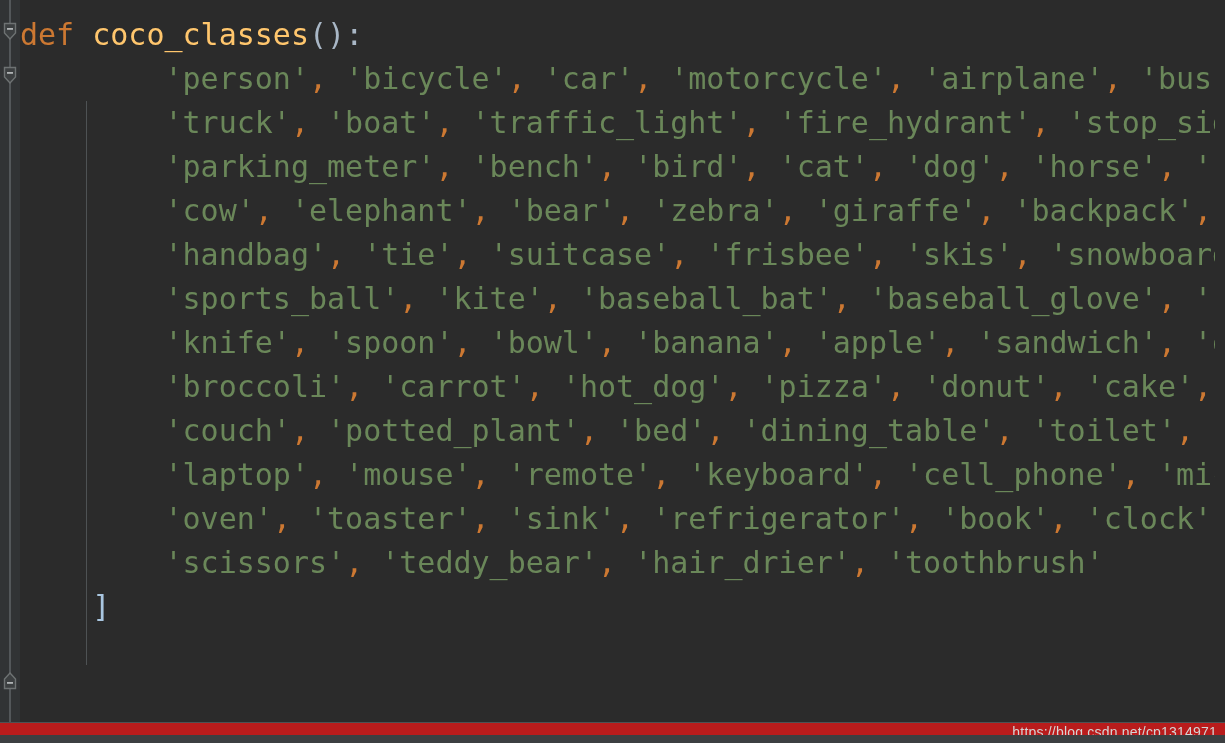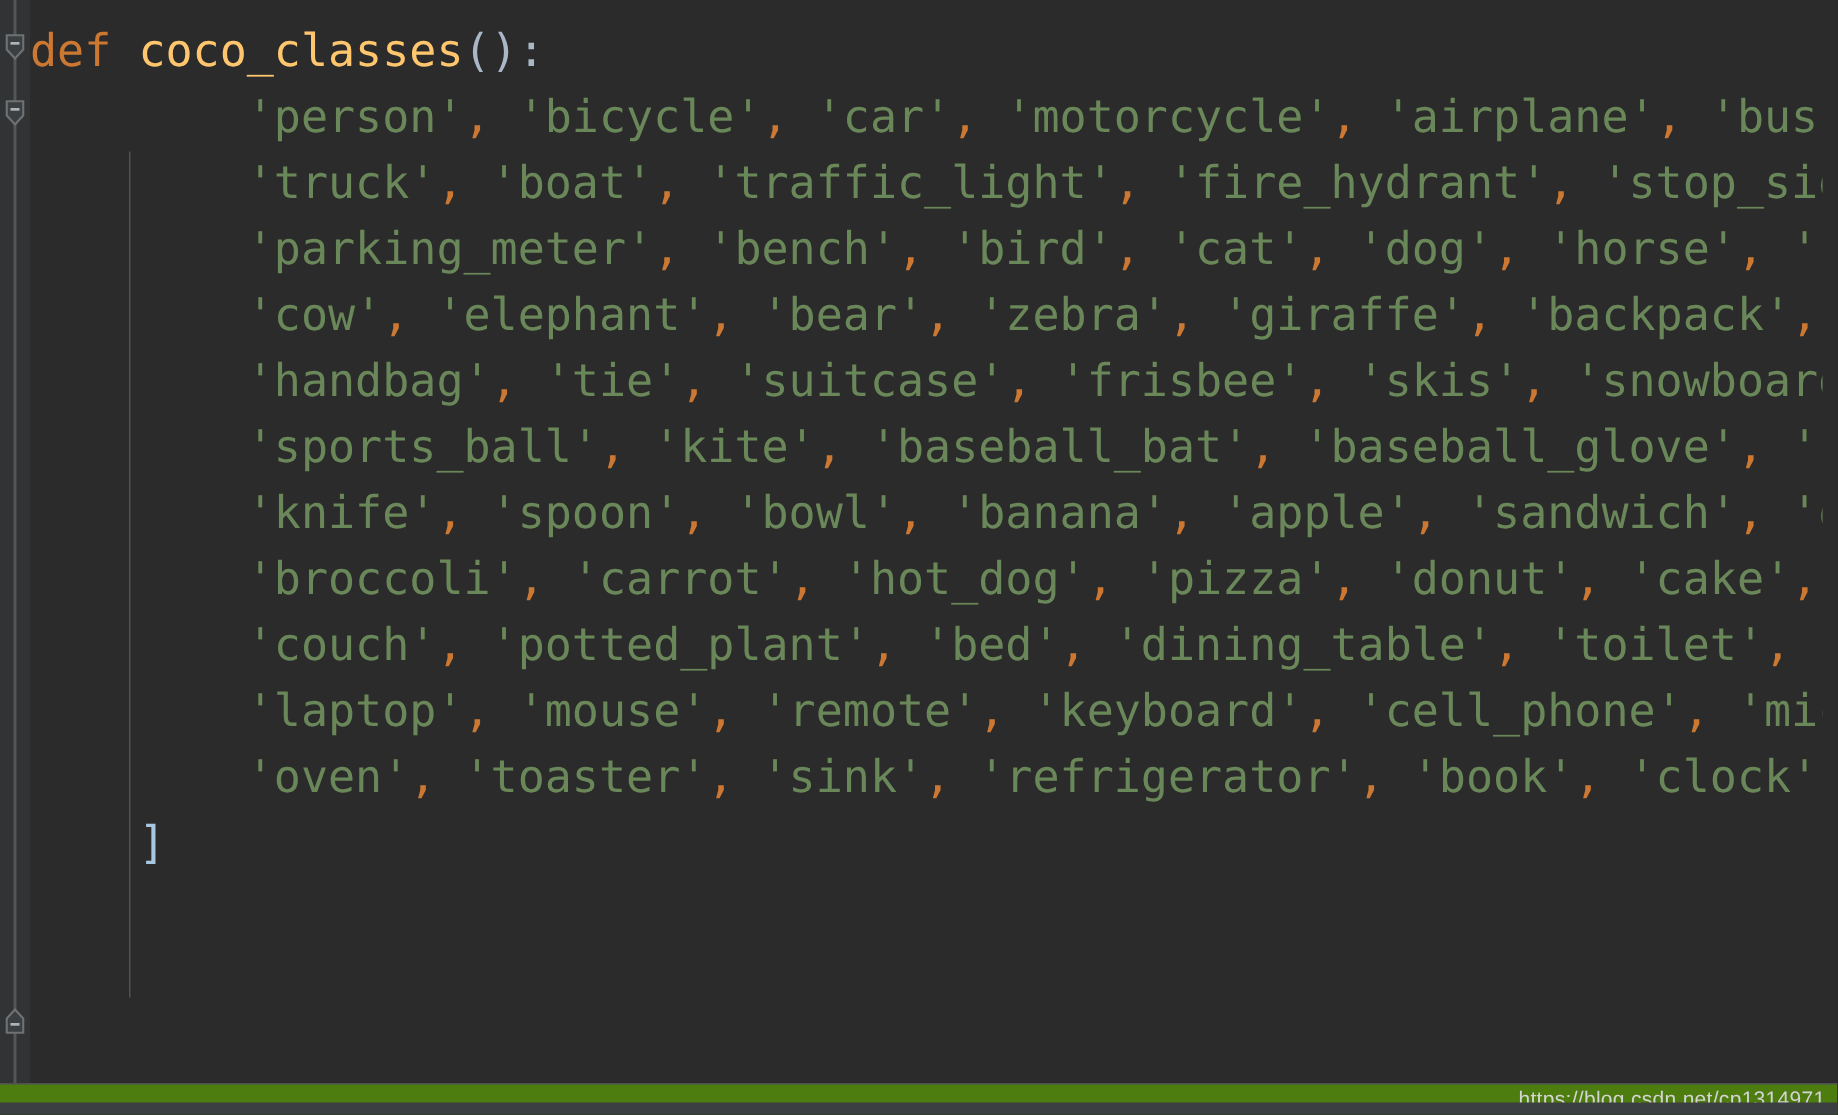--- a/index.html
+++ b/index.html
@@ -83,21 +83,21 @@
   .comma   { color: #cc7832; }
   .plain   { color: #a9b7c6; }
 
   
   .status-bar {
     position: absolute;
     left: 0;
     bottom: 0;
     width: 1225px;
     height: 20px;
-    background: #4d7c0f;
+    background: #b91c1c;
     border-top: 1px solid #4e5254;
   }
   .watermark {
     position: absolute;
     right: 8px;
     top: 1px;
     font-family: "Liberation Sans", sans-serif;
     font-size: 14px;
     color: #d4d4d4;
     letter-spacing: 0.2px;
@@ -150,20 +150,21 @@
         <div class="code-line"><span class="plain">        </span><span class="str">'truck'</span><span class="comma">, </span><span class="str">'boat'</span><span class="comma">, </span><span class="str">'traffic_light'</span><span class="comma">, </span><span class="str">'fire_hydrant'</span><span class="comma">, </span><span class="str">'stop_sign'</span></div>
         <div class="code-line"><span class="plain">        </span><span class="str">'parking_meter'</span><span class="comma">, </span><span class="str">'bench'</span><span class="comma">, </span><span class="str">'bird'</span><span class="comma">, </span><span class="str">'cat'</span><span class="comma">, </span><span class="str">'dog'</span><span class="comma">, </span><span class="str">'horse'</span><span class="comma">, </span><span class="str">'sheep'</span></div>
         <div class="code-line"><span class="plain">        </span><span class="str">'cow'</span><span class="comma">, </span><span class="str">'elephant'</span><span class="comma">, </span><span class="str">'bear'</span><span class="comma">, </span><span class="str">'zebra'</span><span class="comma">, </span><span class="str">'giraffe'</span><span class="comma">, </span><span class="str">'backpack'</span><span class="comma">, </span></div>
         <div class="code-line"><span class="plain">        </span><span class="str">'handbag'</span><span class="comma">, </span><span class="str">'tie'</span><span class="comma">, </span><span class="str">'suitcase'</span><span class="comma">, </span><span class="str">'frisbee'</span><span class="comma">, </span><span class="str">'skis'</span><span class="comma">, </span><span class="str">'snowboard'</span></div>
         <div class="code-line"><span class="plain">        </span><span class="str">'sports_ball'</span><span class="comma">, </span><span class="str">'kite'</span><span class="comma">, </span><span class="str">'baseball_bat'</span><span class="comma">, </span><span class="str">'baseball_glove'</span><span class="comma">, </span><span class="str">'skateboard'</span></div>
         <div class="code-line"><span class="plain">        </span><span class="str">'knife'</span><span class="comma">, </span><span class="str">'spoon'</span><span class="comma">, </span><span class="str">'bowl'</span><span class="comma">, </span><span class="str">'banana'</span><span class="comma">, </span><span class="str">'apple'</span><span class="comma">, </span><span class="str">'sandwich'</span><span class="comma">, </span><span class="str">'orange'</span></div>
         <div class="code-line"><span class="plain">        </span><span class="str">'broccoli'</span><span class="comma">, </span><span class="str">'carrot'</span><span class="comma">, </span><span class="str">'hot_dog'</span><span class="comma">, </span><span class="str">'pizza'</span><span class="comma">, </span><span class="str">'donut'</span><span class="comma">, </span><span class="str">'cake'</span><span class="comma">, </span></div>
         <div class="code-line"><span class="plain">        </span><span class="str">'couch'</span><span class="comma">, </span><span class="str">'potted_plant'</span><span class="comma">, </span><span class="str">'bed'</span><span class="comma">, </span><span class="str">'dining_table'</span><span class="comma">, </span><span class="str">'toilet'</span><span class="comma">, </span><span class="str">'tv'</span></div>
         <div class="code-line"><span class="plain">        </span><span class="str">'laptop'</span><span class="comma">, </span><span class="str">'mouse'</span><span class="comma">, </span><span class="str">'remote'</span><span class="comma">, </span><span class="str">'keyboard'</span><span class="comma">, </span><span class="str">'cell_phone'</span><span class="comma">, </span><span class="str">'microwave'</span></div>
         <div class="code-line"><span class="plain">        </span><span class="str">'oven'</span><span class="comma">, </span><span class="str">'toaster'</span><span class="comma">, </span><span class="str">'sink'</span><span class="comma">, </span><span class="str">'refrigerator'</span><span class="comma">, </span><span class="str">'book'</span><span class="comma">, </span><span class="str">'clock'</span><span class="comma">, </span></div>
+        <div class="code-line"><span class="plain">        </span><span class="str">'scissors'</span><span class="comma">, </span><span class="str">'teddy_bear'</span><span class="comma">, </span><span class="str">'hair_drier'</span><span class="comma">, </span><span class="str">'toothbrush'</span></div>
         <div class="code-line"><span class="plain">    </span><span class="brkt">]</span></div>
       </div>
   </div>
 
   <div class="status-bar">
     <div class="watermark">https://blog.csdn.net/cp1314971</div>
   </div>
   <div class="bottom-strip"></div>
 
 </div>

